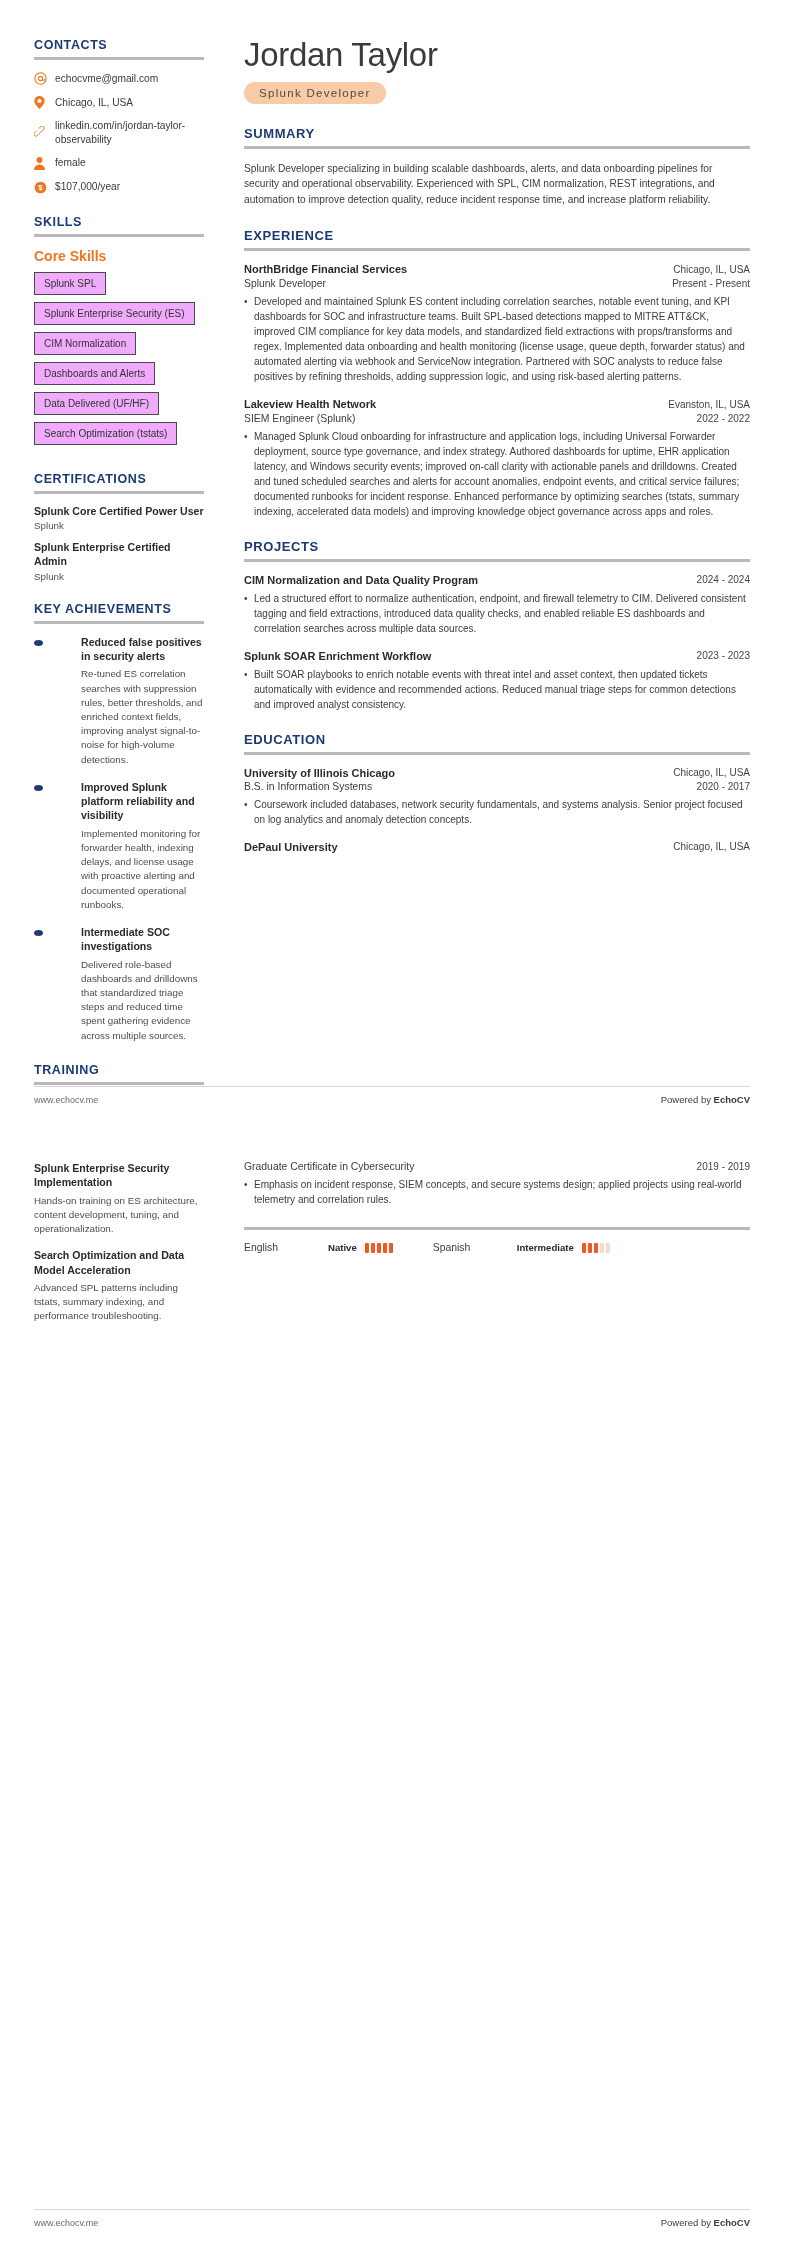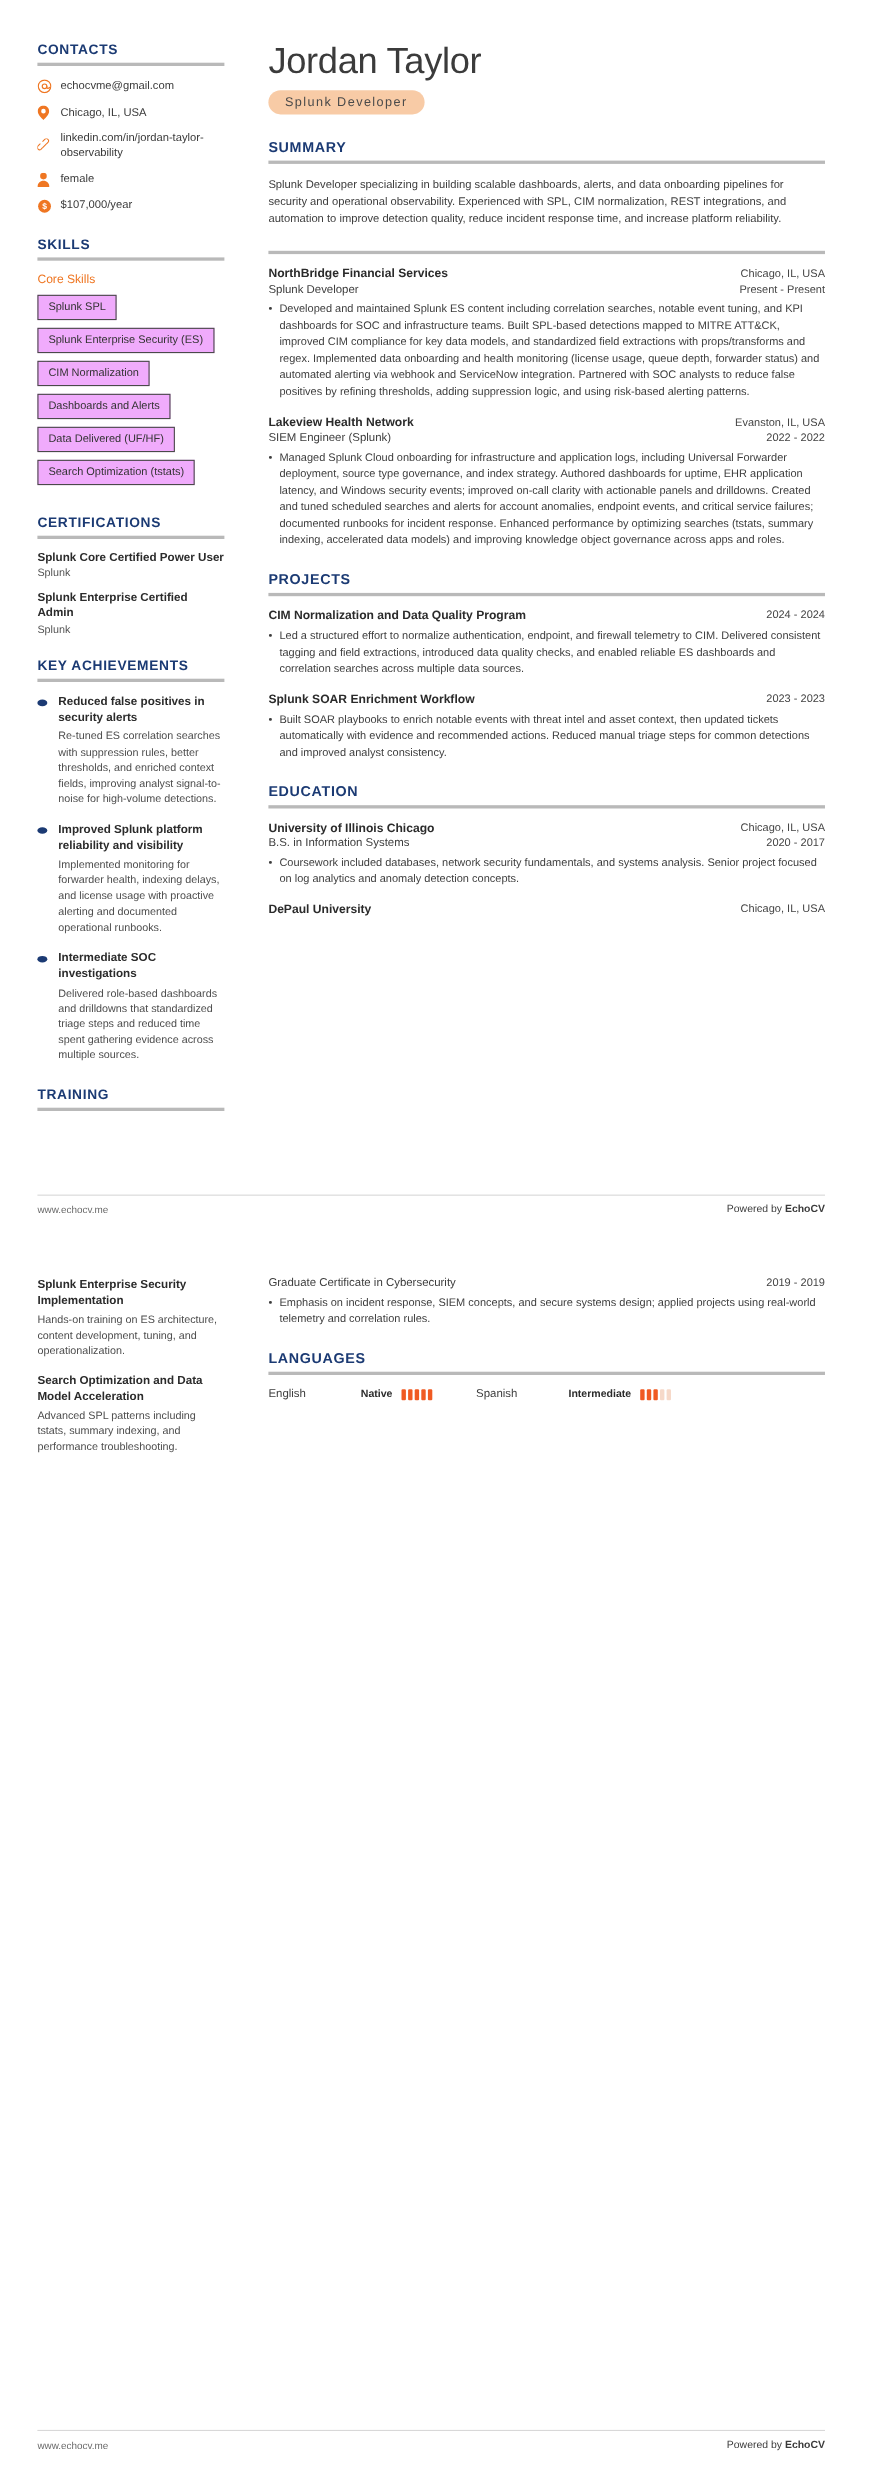--- a/index.html
+++ b/index.html
@@ -35,21 +35,21 @@
   .contact-row { display:flex; align-items:center; margin-bottom:9px; }
   .ci {
     flex:0 0 14px; width:14px; height:14px; margin-right:7px; margin-top:1px;
     color:#ef7622; font-size:11px; line-height:14px; text-align:center;
   }
   .ci svg { display:block; }
   .contact-txt { font-size:10.2px; color:#3a3a3a; line-height:1.35; word-break:break-word; }
 
   
   .skill-group-title {
-    font-size:11px; font-weight:normal; color:#ef7622; margin-bottom:8px;
+    font-size:14px; font-weight:bold; color:#ef7622; margin-bottom:8px;
   }
   .skill-chip {
     display:inline-block;
     border:1px solid #4a4a4a;
     padding:5px 9px;
     font-size:10px;
     color:#333;
     margin-bottom:7px;
     background:#f0abfc;
   }
@@ -58,21 +58,21 @@
   .cert { margin-bottom:10px; }
   .cert-name { font-size:10.6px; font-weight:bold; color:#2b2b2b; line-height:1.3; }
   .cert-issuer { font-size:9.8px; color:#555; margin-top:2px; }
 
   
   .ach { display:flex; margin-bottom:13px; }
   .ach-dot {
     flex:0 0 9px; width:6px; height:6px; border-radius:50%;
     background:#1b3a73; margin-top:5px; margin-right:10px;
   }
-  .ach-body { flex:1; }
+  .ach-body { flex:1;margin-left:28px; }
   .ach-title { font-size:10.6px; font-weight:bold; color:#2b2b2b; line-height:1.35; }
   .ach-desc { font-size:9.8px; color:#4d4d4d; line-height:1.45; margin-top:4px; }
 
   
   .tr { margin-bottom:12px; }
   .tr-title { font-size:10.6px; font-weight:bold; color:#2b2b2b; line-height:1.35; }
   .tr-desc { font-size:9.8px; color:#4d4d4d; line-height:1.45; margin-top:4px; }
 
   
   .name { font-size:33px; font-weight:400; color:#3b3b3b; letter-spacing:-0.3px; line-height:1.05; }
@@ -252,20 +252,21 @@
         <div class="role-pill">Splunk Developer</div>
       </div>
 
       <div class="sec">
         <div class="sec-h">SUMMARY</div>
         <div class="sec-rule"></div>
         <div class="summary-txt">Splunk Developer specializing in building scalable dashboards, alerts, and data onboarding pipelines for security and operational observability. Experienced with SPL, CIM normalization, REST integrations, and automation to improve detection quality, reduce incident response time, and increase platform reliability.</div>
       </div>
 
       <div class="sec">
+        <div class="sec-h">EXPERIENCE</div>
         <div class="sec-rule"></div>
 
         <div class="entry">
           <div class="entry-top">
             <span class="entry-org">NorthBridge Financial Services</span>
             <span class="entry-loc">Chicago, IL, USA</span>
           </div>
           <div class="entry-sub">
             <span class="entry-role">Splunk Developer</span>
             <span class="entry-date">Present - Present</span>
@@ -392,21 +393,20 @@
           <div class="bullets">
             <div class="bullet">
               <span class="bullet-mark">•</span>
               <span class="bullet-txt">Emphasis on incident response, SIEM concepts, and secure systems design; applied projects using real-world telemetry and correlation rules.</span>
             </div>
           </div>
         </div>
       </div>
 
       <div class="sec">
-        <div class="sec-h">LANGUAGES</div>
         <div class="sec-rule"></div>
         <div class="lang-row">
           <div class="lang-item">
             <span class="lang-name">English</span>
             <span class="lang-level">Native</span>
             <span class="dots">
               <i class="dot"></i>
               <i class="dot"></i>
               <i class="dot"></i>
               <i class="dot"></i>

